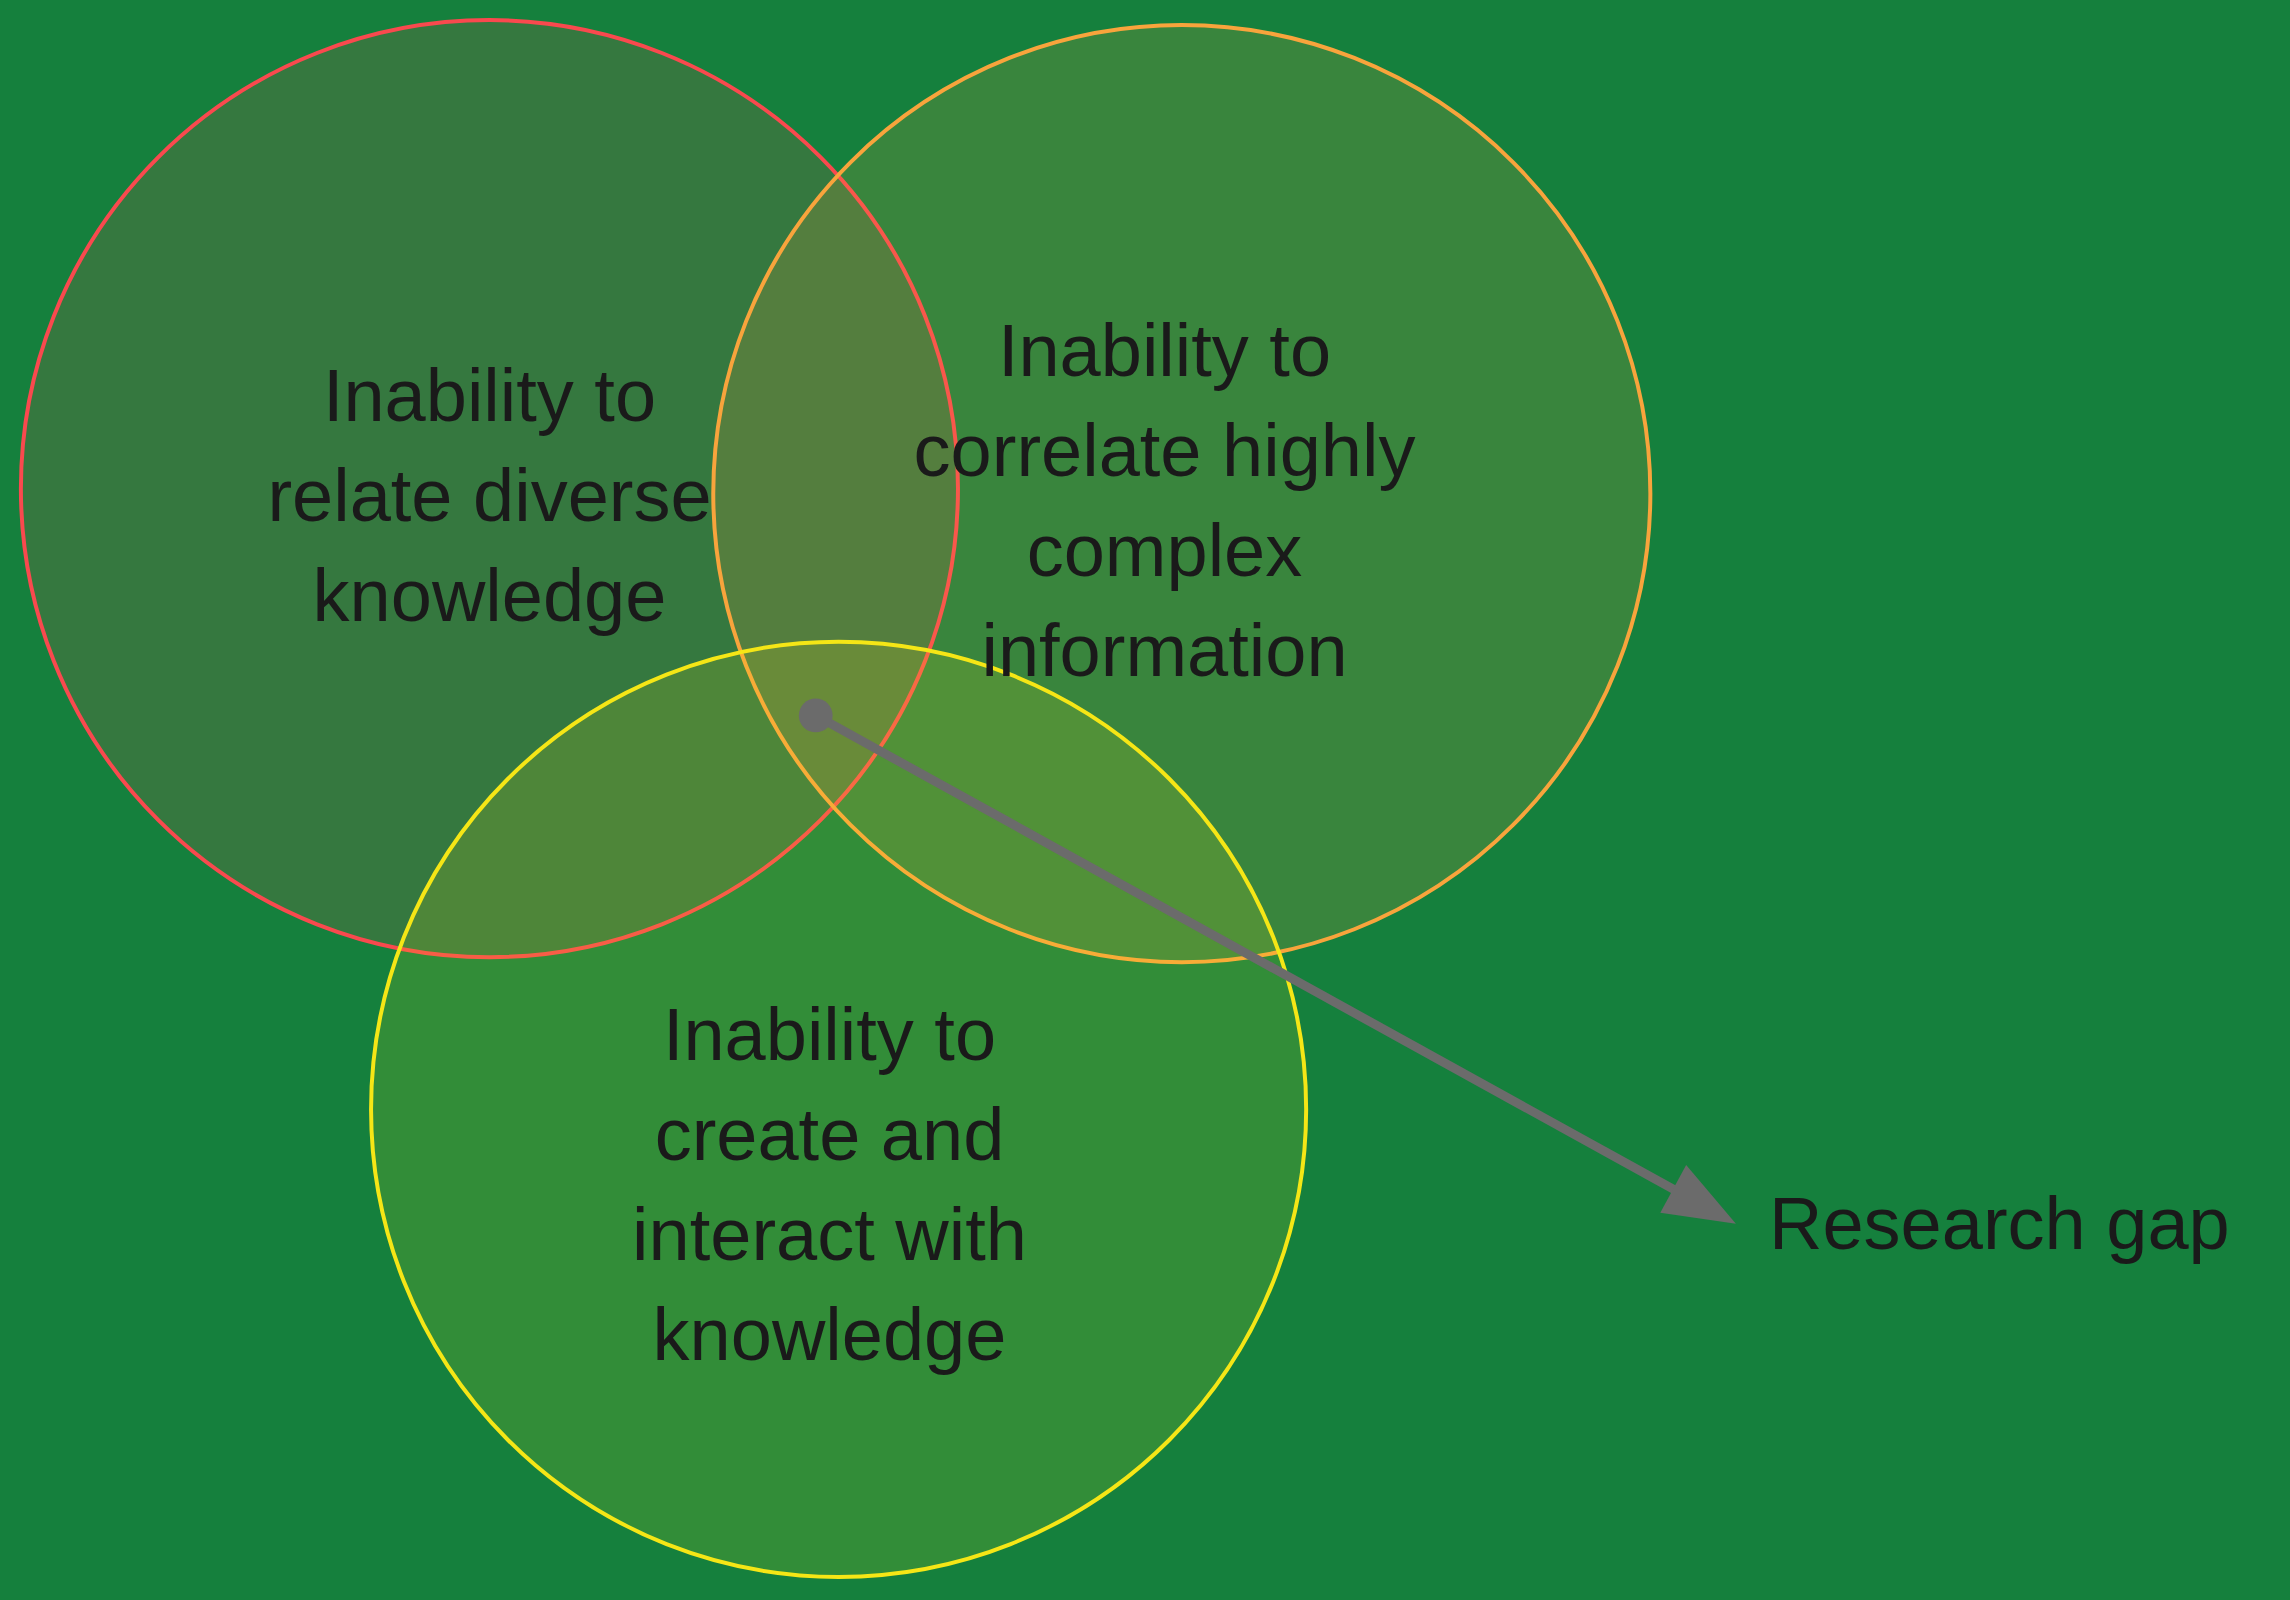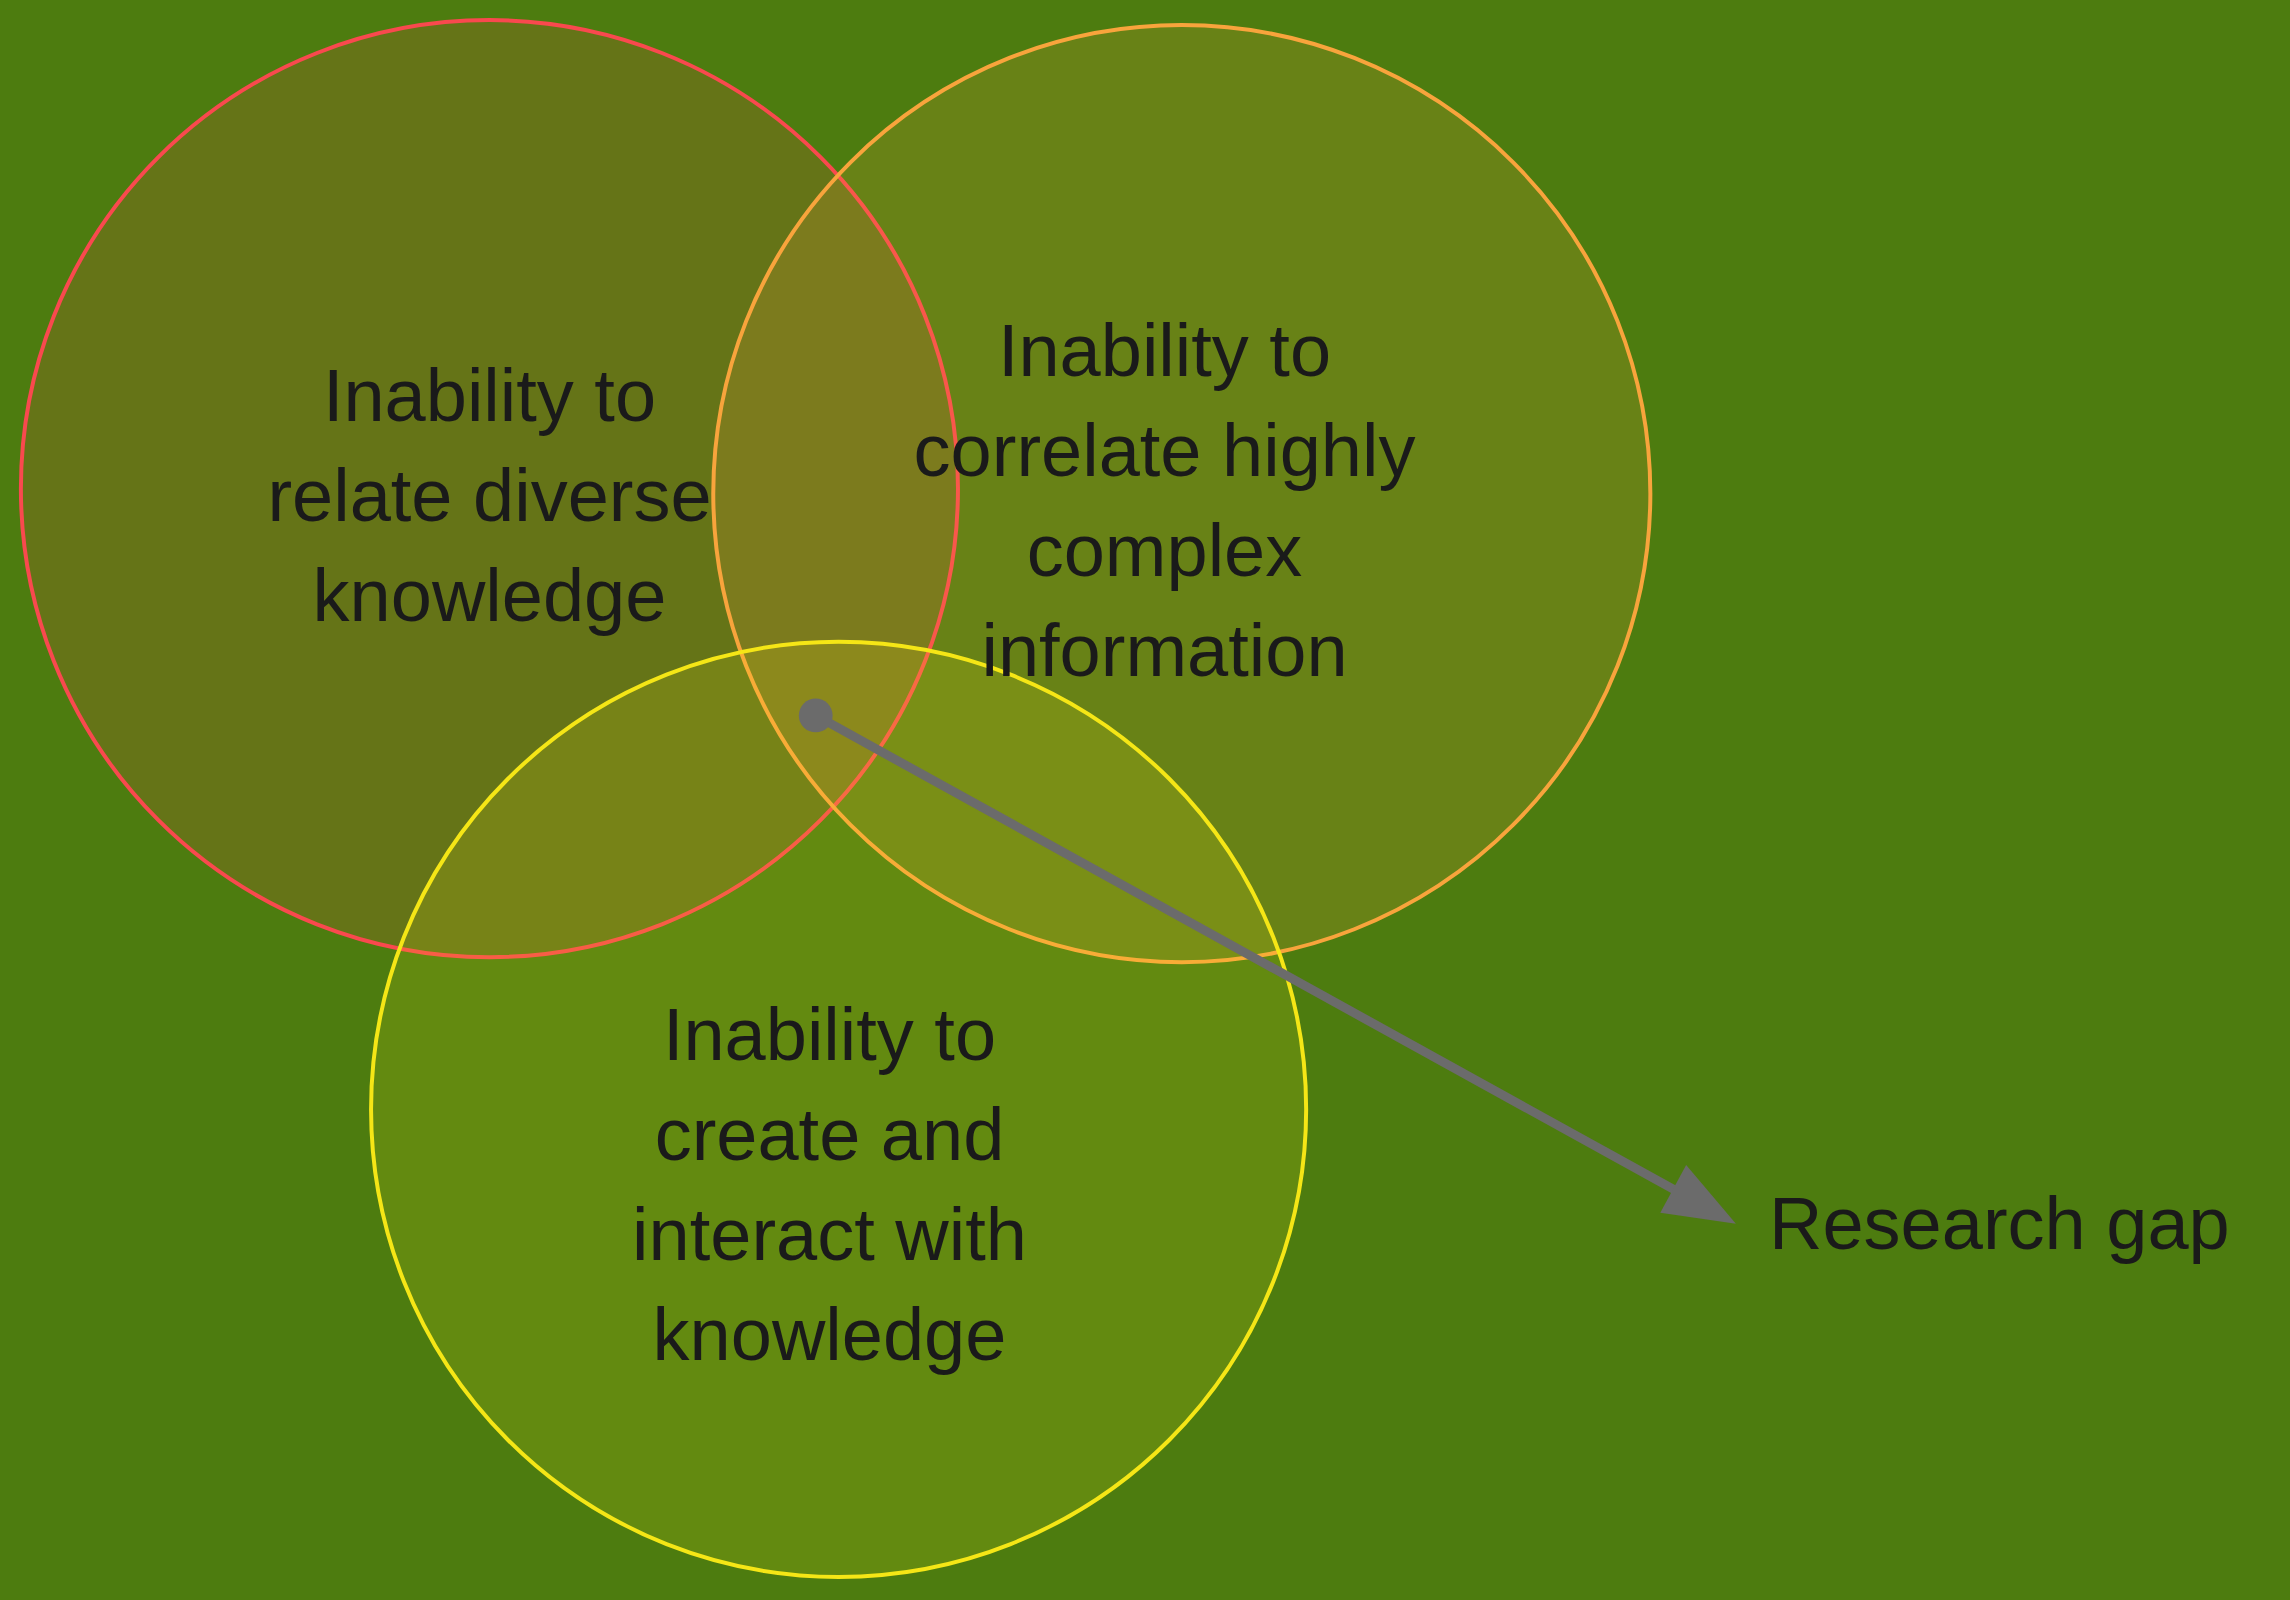--- a/index.html
+++ b/index.html
@@ -8,21 +8,21 @@
     background: #ffffff;
     width: 2290px;
     height: 1601px;
     overflow: hidden;
     font-family: "Liberation Sans", "DejaVu Sans", sans-serif;
   }
   #stage {
     position: relative;
     width: 2290px;
     height: 1601px;
-    background: #4d7c0f;
+    background: #15803d;
   }
   #venn-svg {
     position: absolute;
     left: 0;
     top: 0;
     width: 2290px;
     height: 1601px;
   }
   .label {
     position: absolute;

